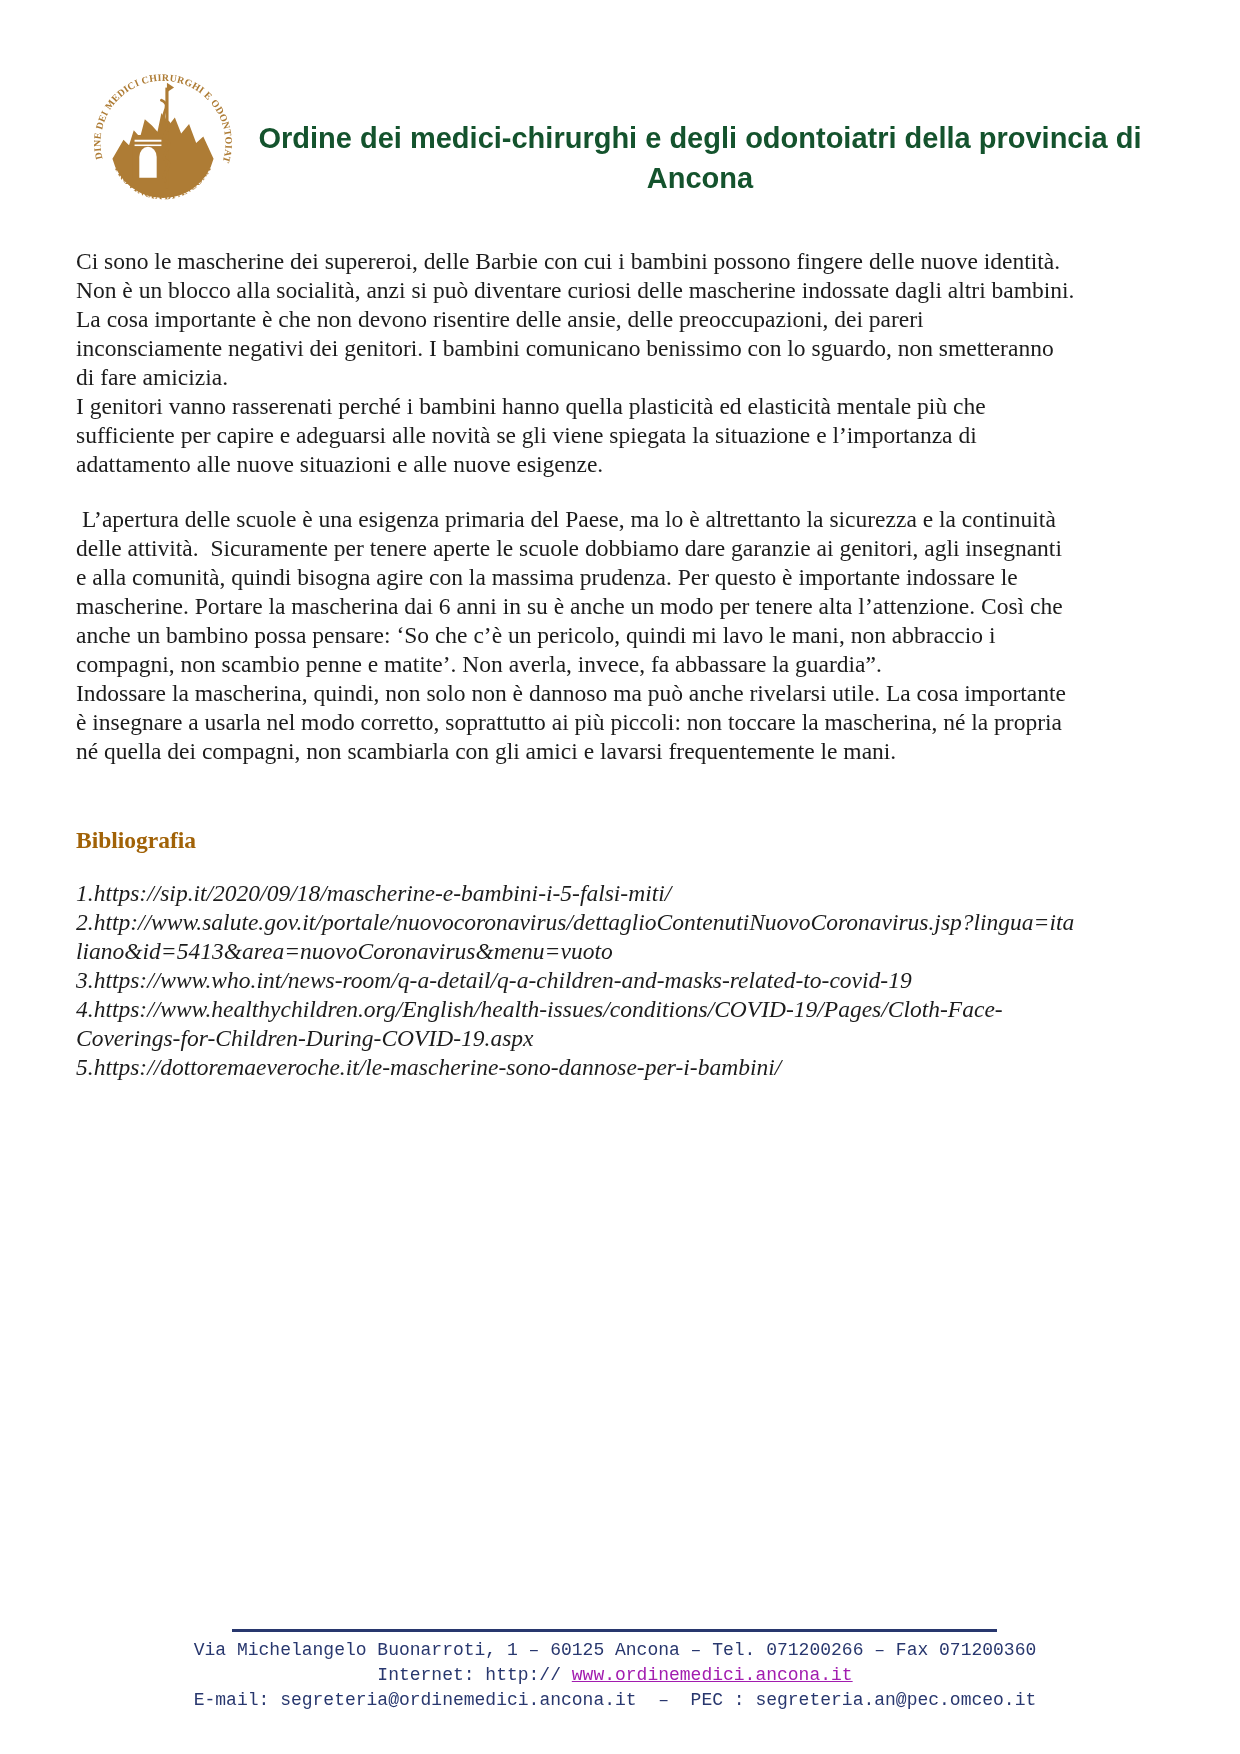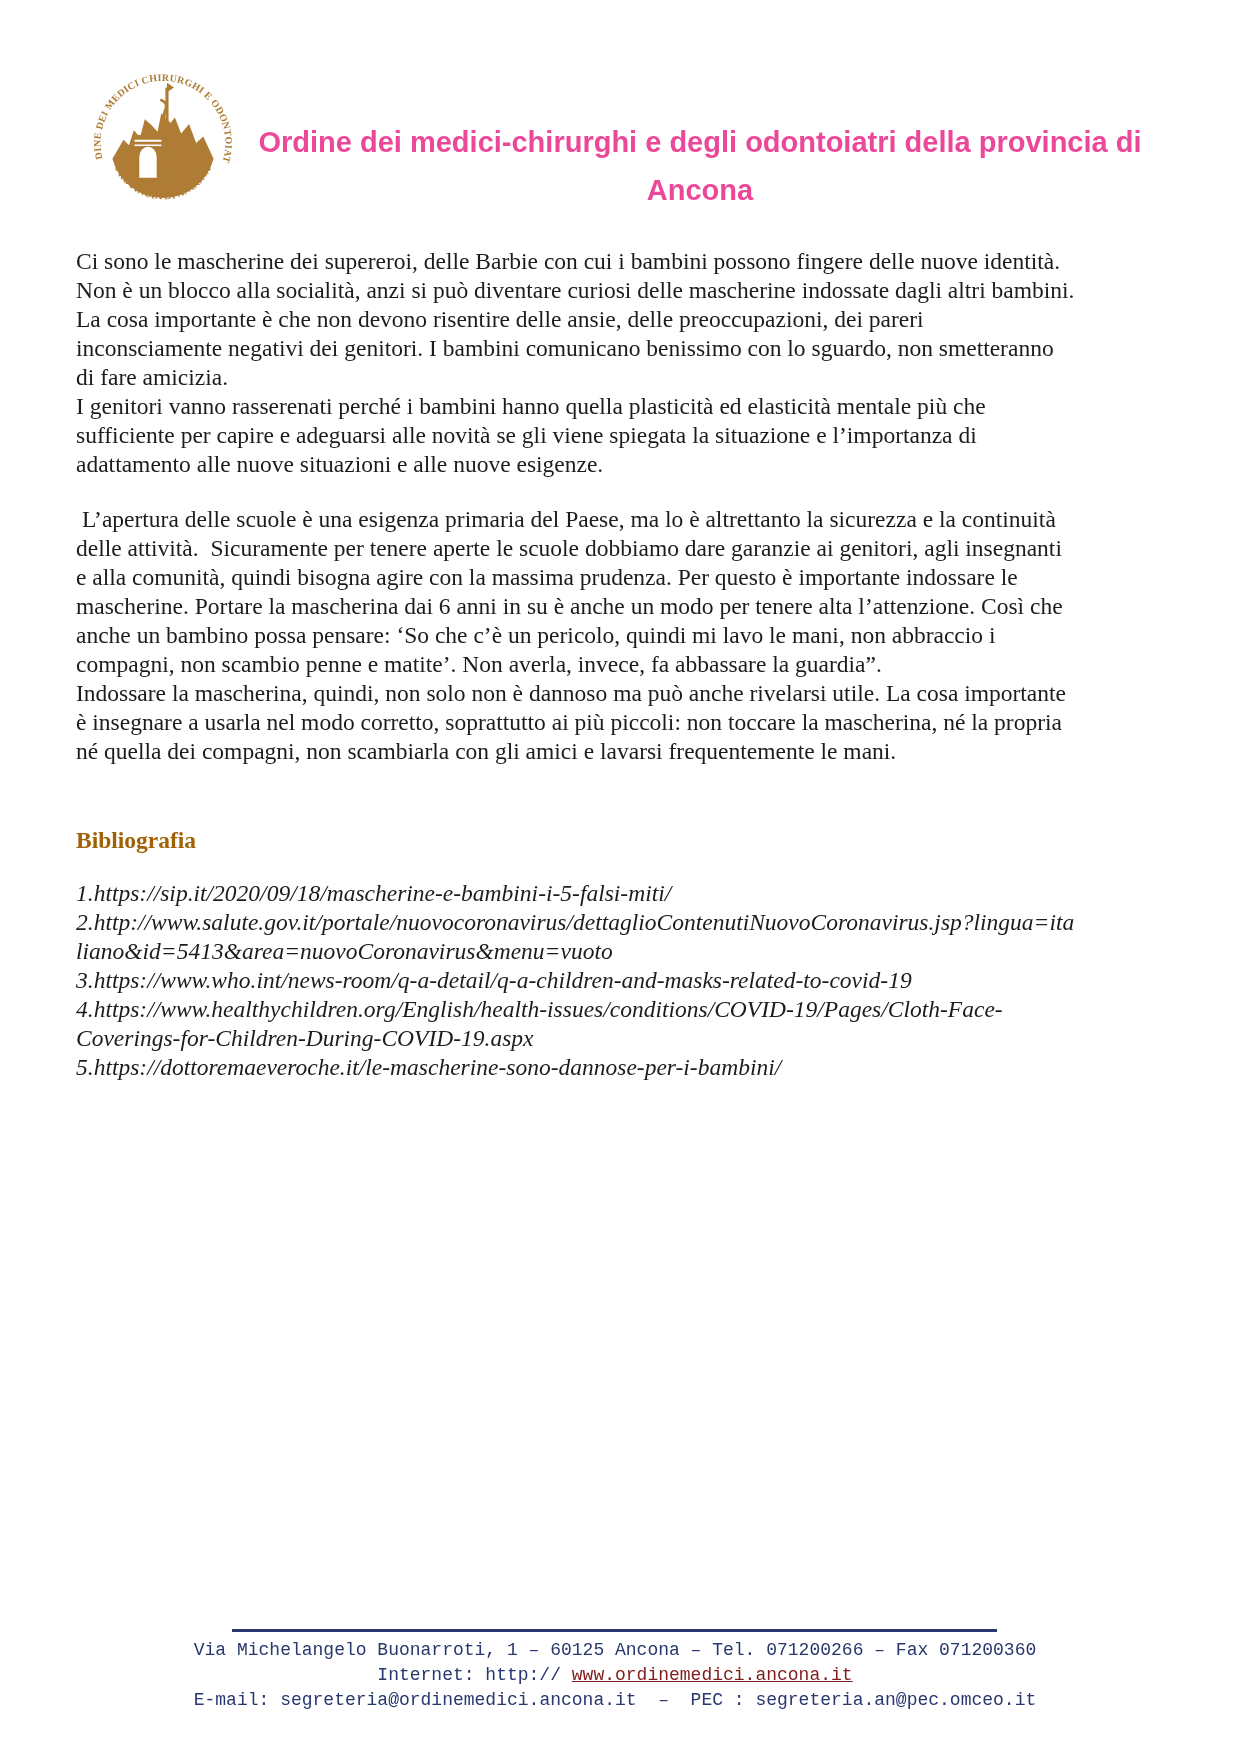--- a/index.html
+++ b/index.html
@@ -9,22 +9,22 @@
     background:#ffffff;
     margin:0 auto;
     overflow:hidden;
     font-family:"Liberation Serif", serif;
   }
   .logo{position:absolute;left:84px;top:56px;width:158px;height:158px;}
   .title{
     position:absolute;left:250px;top:118px;width:900px;
     text-align:center;
     font-family:"Liberation Sans", sans-serif;
-    font-weight:bold;font-size:29px;line-height:48px;
-    color:#ec4899;
+    font-weight:bold;font-size:29px;line-height:40px;
+    color:#14532d;
   }
   .content{
     position:absolute;left:76px;top:247px;width:1068px;
     font-size:23.5px;line-height:29px;color:#1c1c1c;
   }
   .para{margin:0;white-space:pre-wrap;}
   .para.gap{margin-top:26px;}
   .biblio-heading{
     margin:60px 0 0 0;
     font-size:23.5px;line-height:29px;font-weight:bold;color:#a16207;
@@ -36,21 +36,21 @@
     border-top:3px solid #28376e;
   }
   .footer-text{
     position:absolute;left:0;top:1638px;width:1230px;
     text-align:center;
     font-family:Liberation Mono, monospace;
     font-size:18px;line-height:25px;color:#28376e;
   }
   .footer-line{white-space:pre;}
   .footer-link{
-    color:#7f1d1d;text-decoration:underline;cursor:pointer;
+    color:#a21caf;text-decoration:underline;cursor:pointer;
   }
   .logo-arc-text{
     font-family:"Liberation Serif", serif;
     font-size:12.5px;letter-spacing:0.4px;font-weight:bold;
   }
 </style>
 </head>
 <body>
 
 <div class="page">

